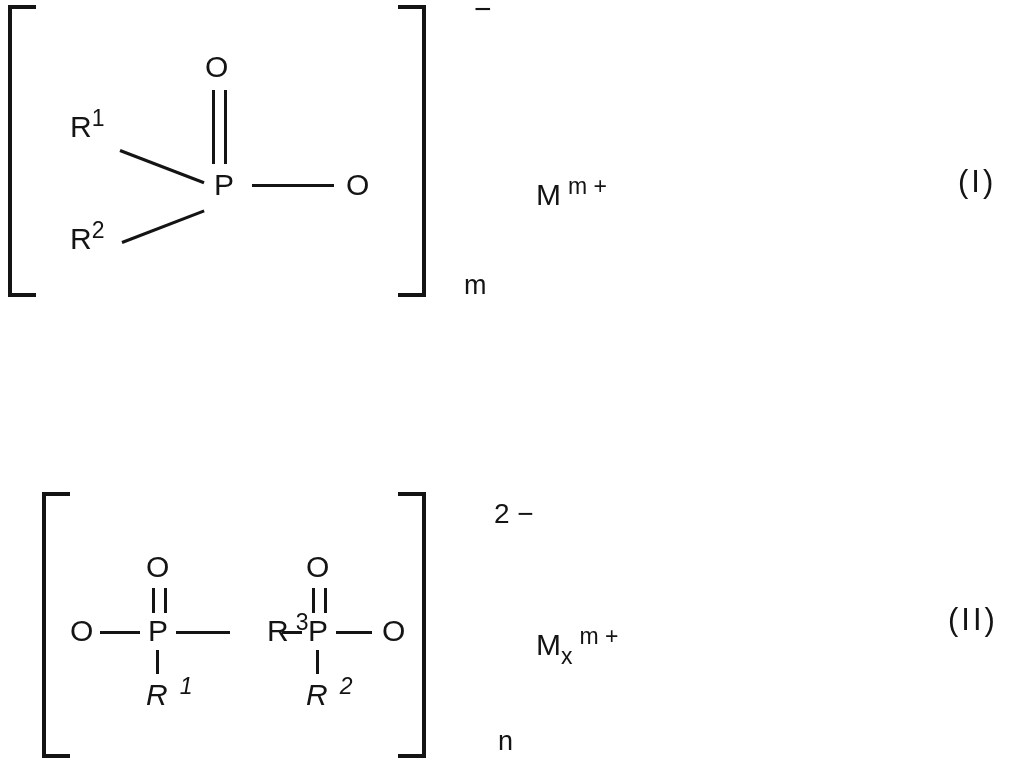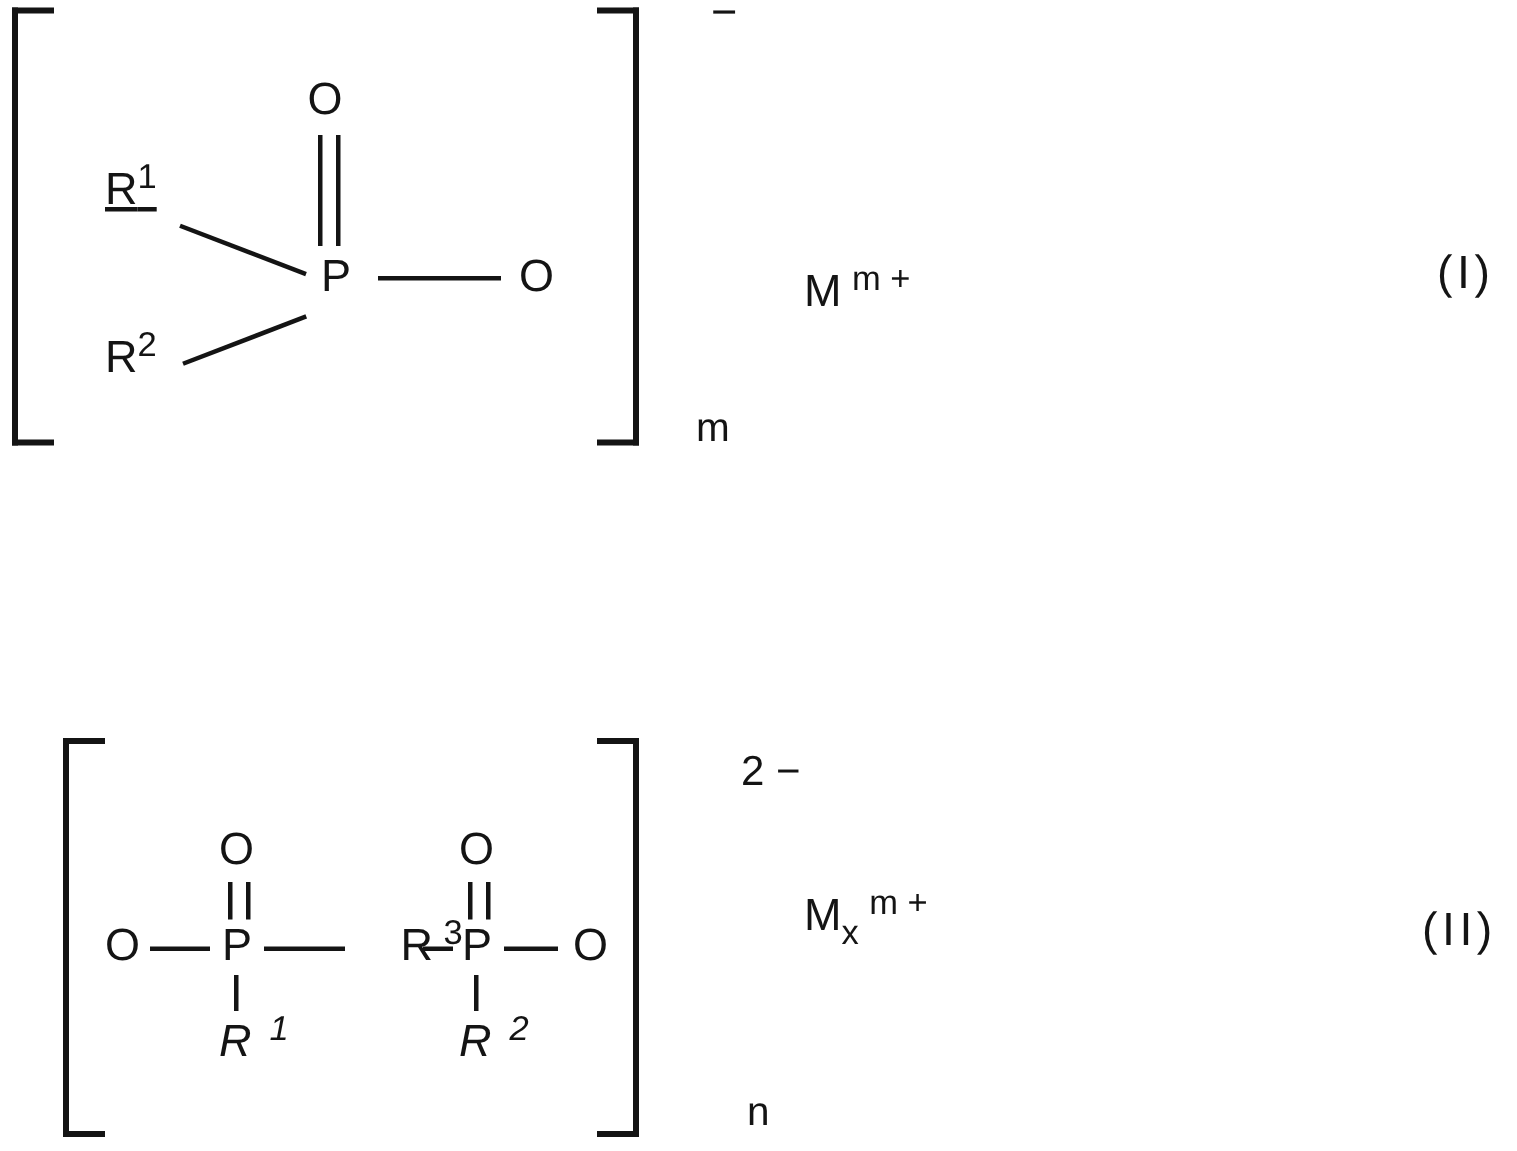--- a/index.html
+++ b/index.html
@@ -25,21 +25,21 @@
 </head>
 <body>
 
 <div class="canvas">
 
   <div class="bracket bl" style="left:8px; top:5px; width:28px; height:292px;"></div>
   <div class="bracket br" style="left:398px; top:5px; width:28px; height:292px;"></div>
 
   <span class="abs atom" style="left:474px; top:-6px;">−</span>
 
-  <span class="abs atom" style="left:70px; top:112px;text-decoration:underline;"><span>R</span><span class="sup">1</span></span>
+  <span class="abs atom" style="left:70px; top:112px;"><span>R</span><span class="sup">1</span></span>
 
   <span class="abs atom" style="left:70px; top:224px;"><span>R</span><span class="sup">2</span></span>
 
   <div class="bond" style="left:120px; top:149px; width:90px; transform:rotate(21deg);"></div>
   <div class="bond" style="left:122px; top:241px; width:88px; transform:rotate(-21deg);"></div>
 
   <span class="abs atom" style="left:205px; top:52px;">O</span>
 
   <div class="vbond" style="left:212px; top:90px; height:74px;"></div>
   <div class="vbond" style="left:224px; top:90px; height:74px;"></div>
@@ -90,17 +90,17 @@
   <span class="abs atom" style="left:382px; top:616px;">O</span>
 
   <div class="vbond" style="left:156px; top:650px; height:24px;"></div>
   <span class="abs atom" style="left:146px; top:680px;font-style:italic;"><span>R</span><span class="sup gap2">1</span></span>
 
   <div class="vbond" style="left:316px; top:650px; height:24px;"></div>
   <span class="abs atom" style="left:306px; top:680px;font-style:italic;"><span>R</span><span class="sup gap2">2</span></span>
 
   <span class="abs small" style="left:498px; top:728px;">n</span>
 
-  <span class="abs atom" style="left:536px; top:596px;text-align:center;"><span>M</span><span class="sub">x</span><span class="sup gap">m +</span></span>
+  <span class="abs atom" style="left:536px; top:630px;text-align:center;"><span>M</span><span class="sub">x</span><span class="sup gap">m +</span></span>
 
   <span class="abs flabel" style="left:948px; top:604px;">(II)</span>
 
 </div>
 
 </body></html>

